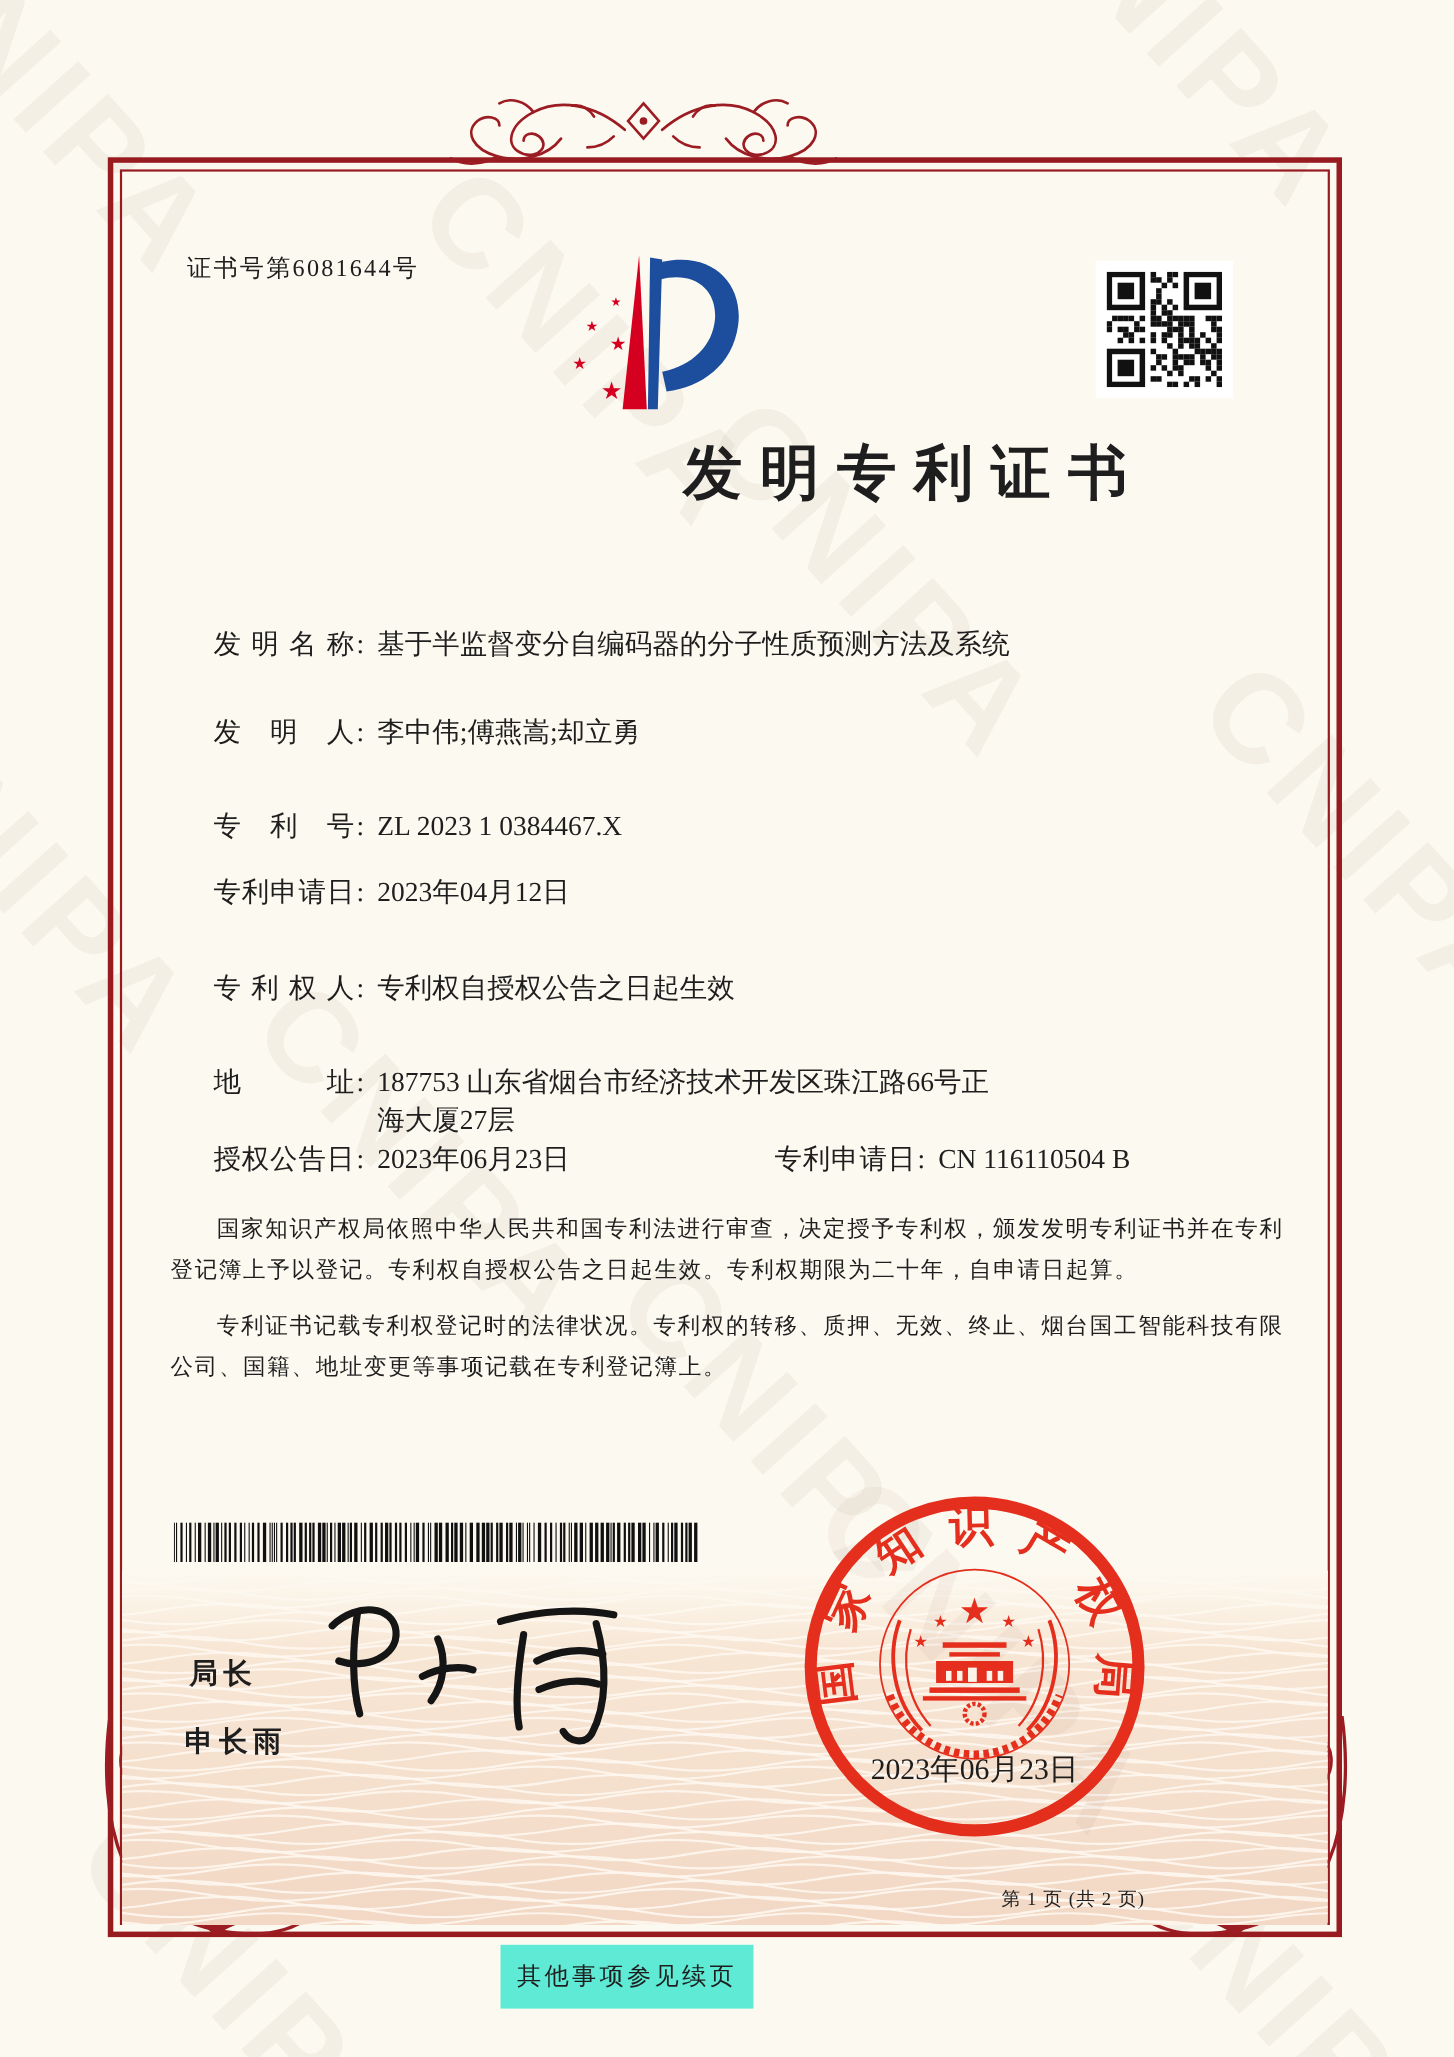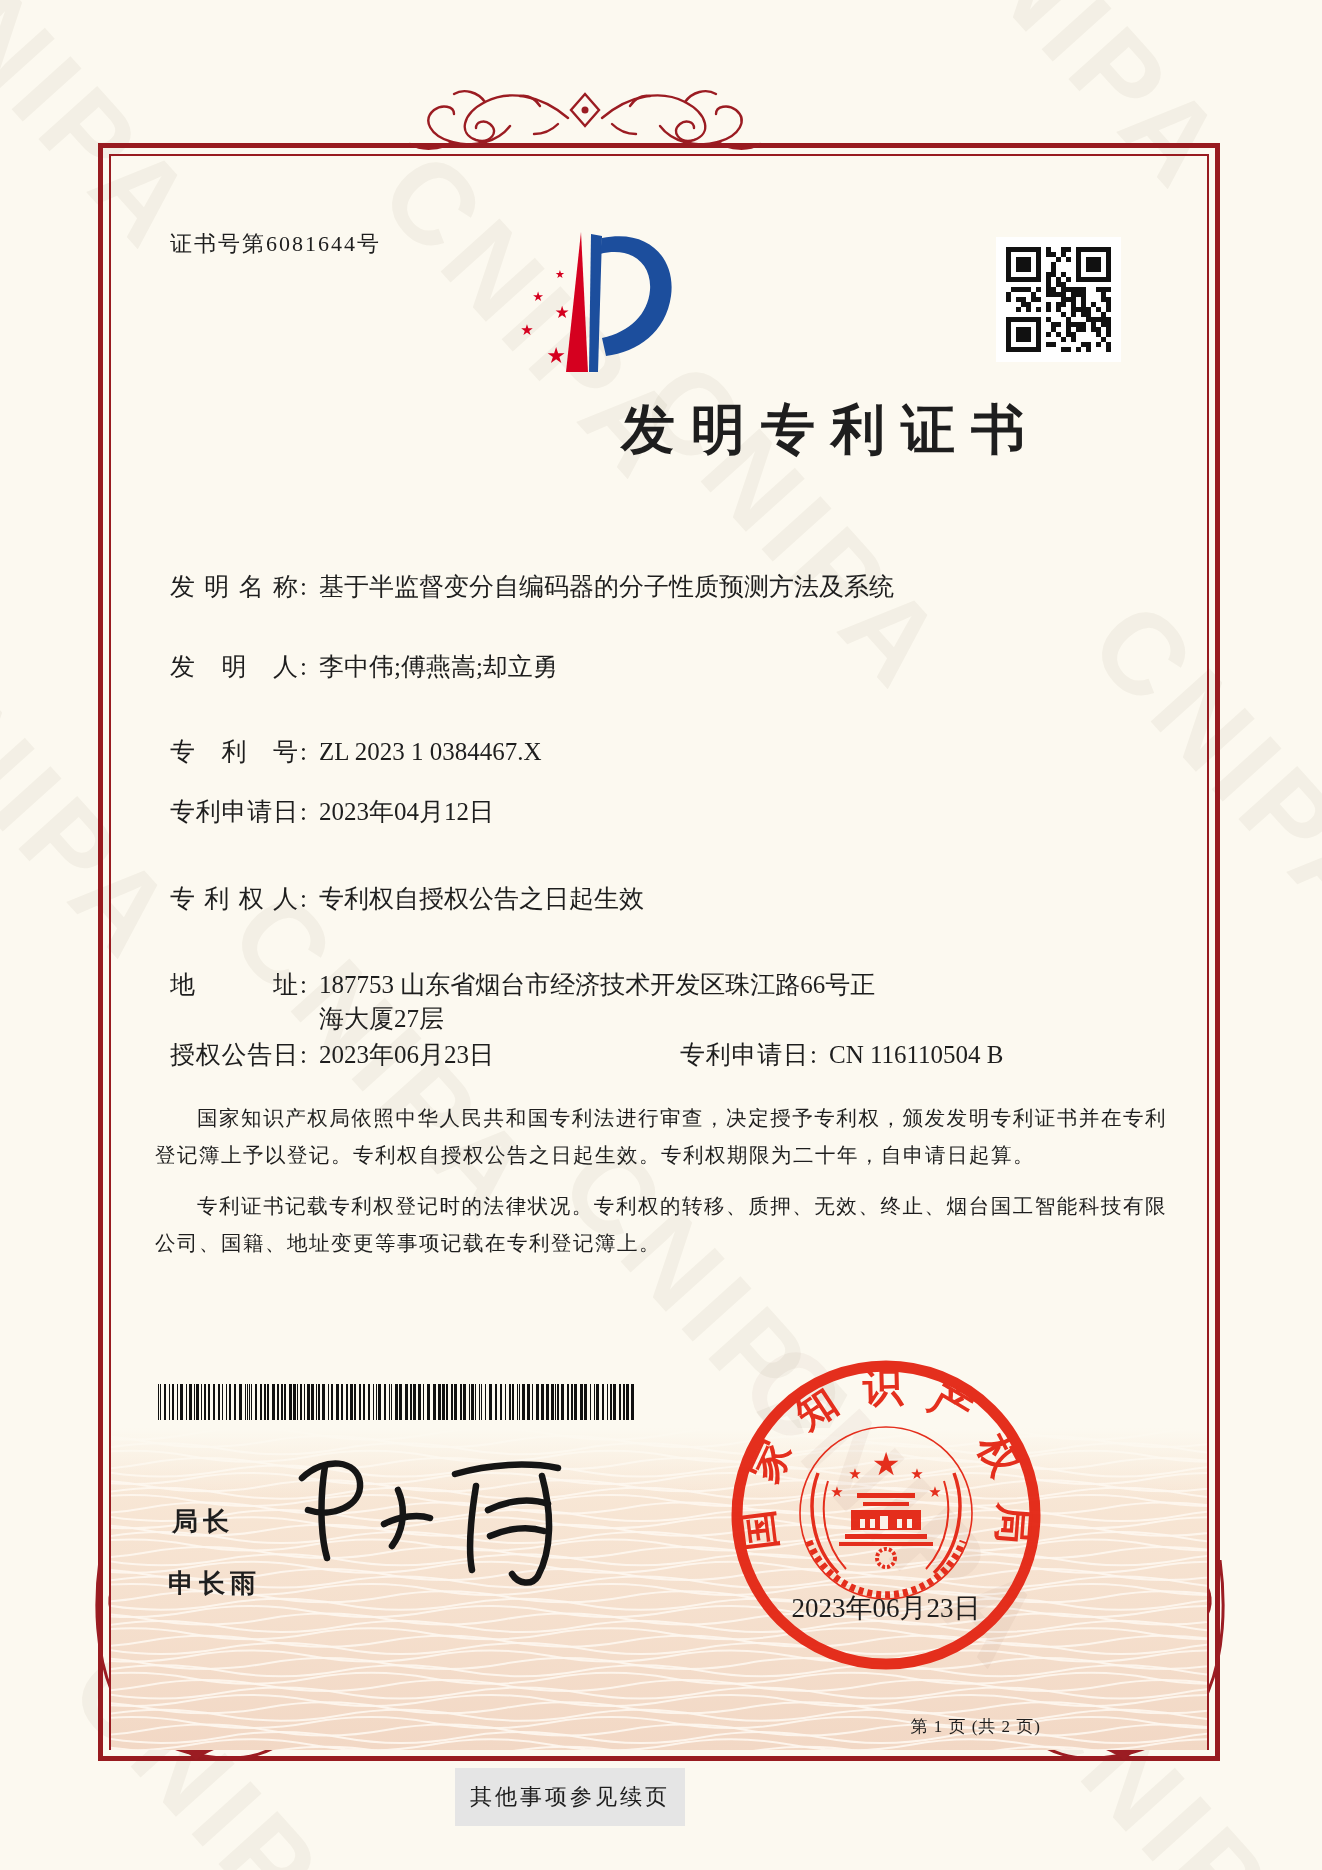--- a/index.html
+++ b/index.html
@@ -17,41 +17,41 @@
   }
   .wm.onband{color:rgba(150,115,95,0.07);}
   
   .frame-outer{left:98px;top:143px;width:1122px;height:1618px;border:5px solid #981b20;box-sizing:border-box;}
   .frame-inner{left:109px;top:154px;width:1100px;height:1596px;border:2px solid #981b20;box-sizing:border-box;}
   
   .cert-no{left:170px;top:229px;font-size:22px;letter-spacing:2px;}
   .title{left:111px;top:394px;width:930px;text-align:right;font-size:54px;font-weight:700;letter-spacing:16px;}
   
   .frow{position:absolute;left:170px;width:1010px;font-size:25px;line-height:34px;}
-  .flabel{display:inline-block;width:128px;text-align:justify;text-align-last:justify;vertical-align:top;}
+  .flabel{display:inline-block;width:128px;text-align:justify;text-align-last:justify;vertical-align:top;margin-left:24px;}
   .fcolon{display:inline-block;margin:0 12px 0 2px;vertical-align:top;}
   .fvalue{display:inline-block;vertical-align:top;max-width:575px;}
   .grant2{position:absolute;left:510px;top:0;}
   
   .bodytext{left:155px;top:1100px;width:1012px;font-size:20.5px;line-height:37px;letter-spacing:1.5px;text-align:justify;}
   .bodytext p{margin:0 0 14px 0;text-indent:42px;}
   
   .band{left:111px;top:1428px;width:1096px;height:322px;}
   .band-fade{left:111px;top:1428px;width:1096px;height:70px;background:linear-gradient(#fcf9f0,rgba(252,249,240,0));}
   
   .barcode{left:158px;top:1384px;width:482px;height:36px;}
   
   .director-title{left:152px;top:1504px;font-family:"Liberation Sans","DejaVu Sans",sans-serif;font-weight:600;font-size:26px;letter-spacing:5px;margin-left:20px;}
   .director-name{left:168px;top:1566px;font-family:"Liberation Sans","DejaVu Sans",sans-serif;font-weight:600;font-size:26px;letter-spacing:5px;}
   .sig{left:280px;top:1438px;}
   
   .seal{left:716px;top:1345px;}
   
   .page-ind{left:111px;top:1715px;width:930px;text-align:right;font-size:17px;letter-spacing:1px;}
-  .bottom-note{left:455px;top:1768px;width:230px;height:58px;background:#e5e5e5;
+  .bottom-note{left:455px;top:1768px;width:230px;height:58px;background:#5eead4;
     display:flex;align-items:center;justify-content:center;font-size:22px;letter-spacing:3px;}
   
   .qr{left:996px;top:237px;width:125px;height:125px;background:#ffffff;display:flex;align-items:center;justify-content:center;}
   svg{display:block;}
 </style>
 </head>
 <body>
 
 <div class="page">
 

